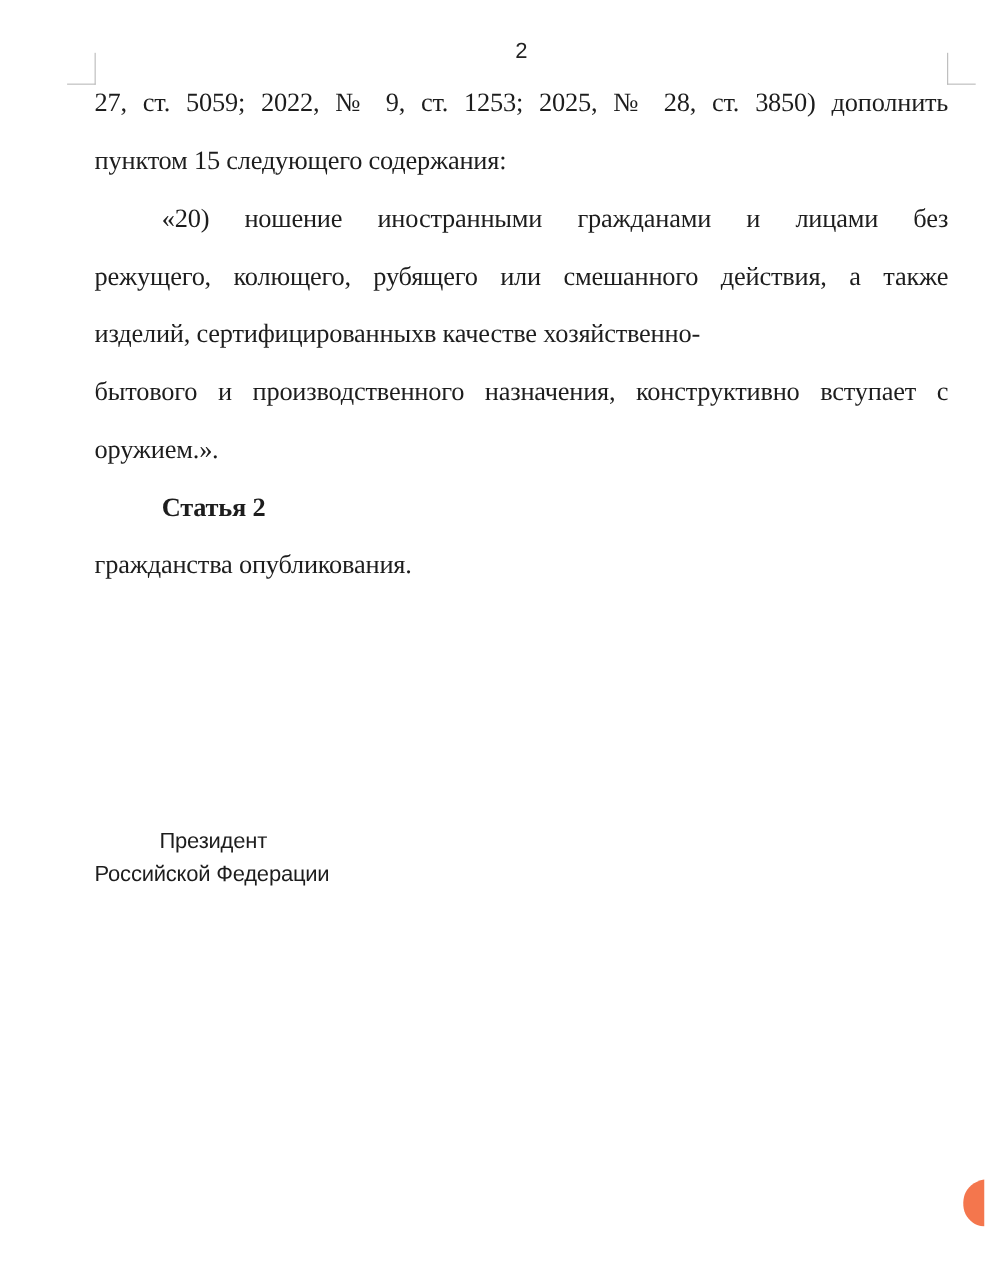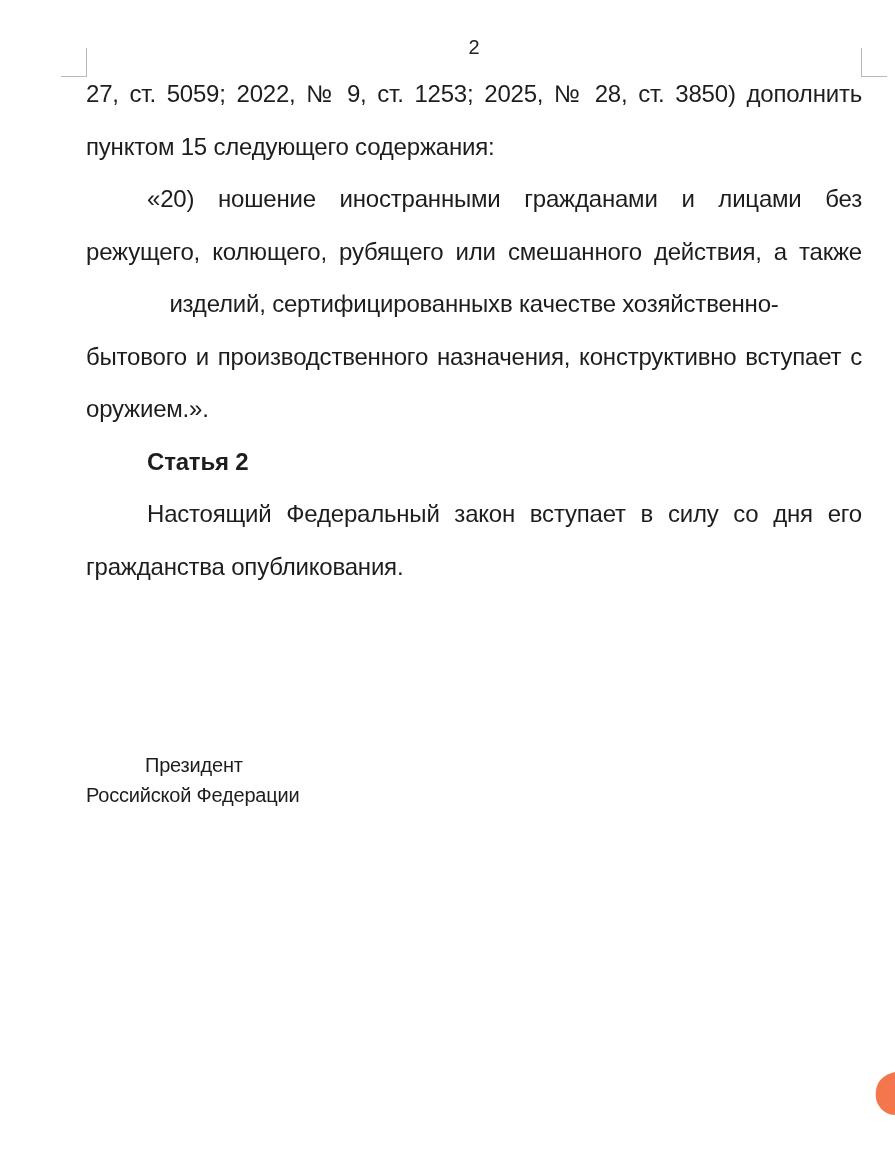--- a/index.html
+++ b/index.html
@@ -35,37 +35,38 @@
   .cm-right-h { left: 861px; top: 76px; width: 26px; height: 1px;  }
 
   
   .text-block {
     position: absolute;
     left: 86px;
     top: 68px;
     width: 776px;
     font-size: 24px;
     letter-spacing: -0.2px;
+    font-family: Liberation Serif, serif;
   }
   .line {
     height: 52.5px;
     line-height: 52.5px;
     white-space: pre;
   }
   .line.justify {
     white-space: normal;
     text-align: justify;
     text-align-last: justify;
     text-justify: inter-word;
   }
   .line.indent { padding-left: 61px; }
   .line.bold   { font-weight: bold; }
   .line.split {
     display: flex;
-    justify-content: center;
+    justify-content: flex-start;
   }
 
   
   .signature {
     position: absolute;
     left: 86px;
     top: 750px;
     font-size: 20px;
     line-height: 30px;
     letter-spacing: -0.2px;
@@ -97,21 +98,20 @@
   <div class="line">пунктом 15 следующего содержания:</div>
   <div class="line justify indent">«20) ношение иностранными гражданами и лицами без</div>
   <div class="line justify">режущего, колющего, рубящего или смешанного действия, а также</div>
   <div class="line split">
     <span>изделий, сертифицированных</span>
     <span>в качестве хозяйственно-</span>
   </div>
   <div class="line justify">бытового и производственного назначения, конструктивно вступает с</div>
   <div class="line">оружием.».</div>
   <div class="line bold indent">Статья 2</div>
-  <div class="line justify indent">Настоящий Федеральный закон вступает в силу со дня его</div>
   <div class="line">гражданства опубликования.</div>
 </div>
 
 <div class="signature">
   <div class="sig-title">Президент</div>
   <div class="sig-org">Российской Федерации</div>
 </div>
 
 <svg class="fab-blob" viewBox="0 0 20 43" xmlns="http://www.w3.org/2000/svg">
   <path d="M20 0 C 10 2, 4 8, 2 14 C 0 20, 0 28, 4 34 C 8 40, 14 43, 20 43 Z" fill="#F4764D"></path>

